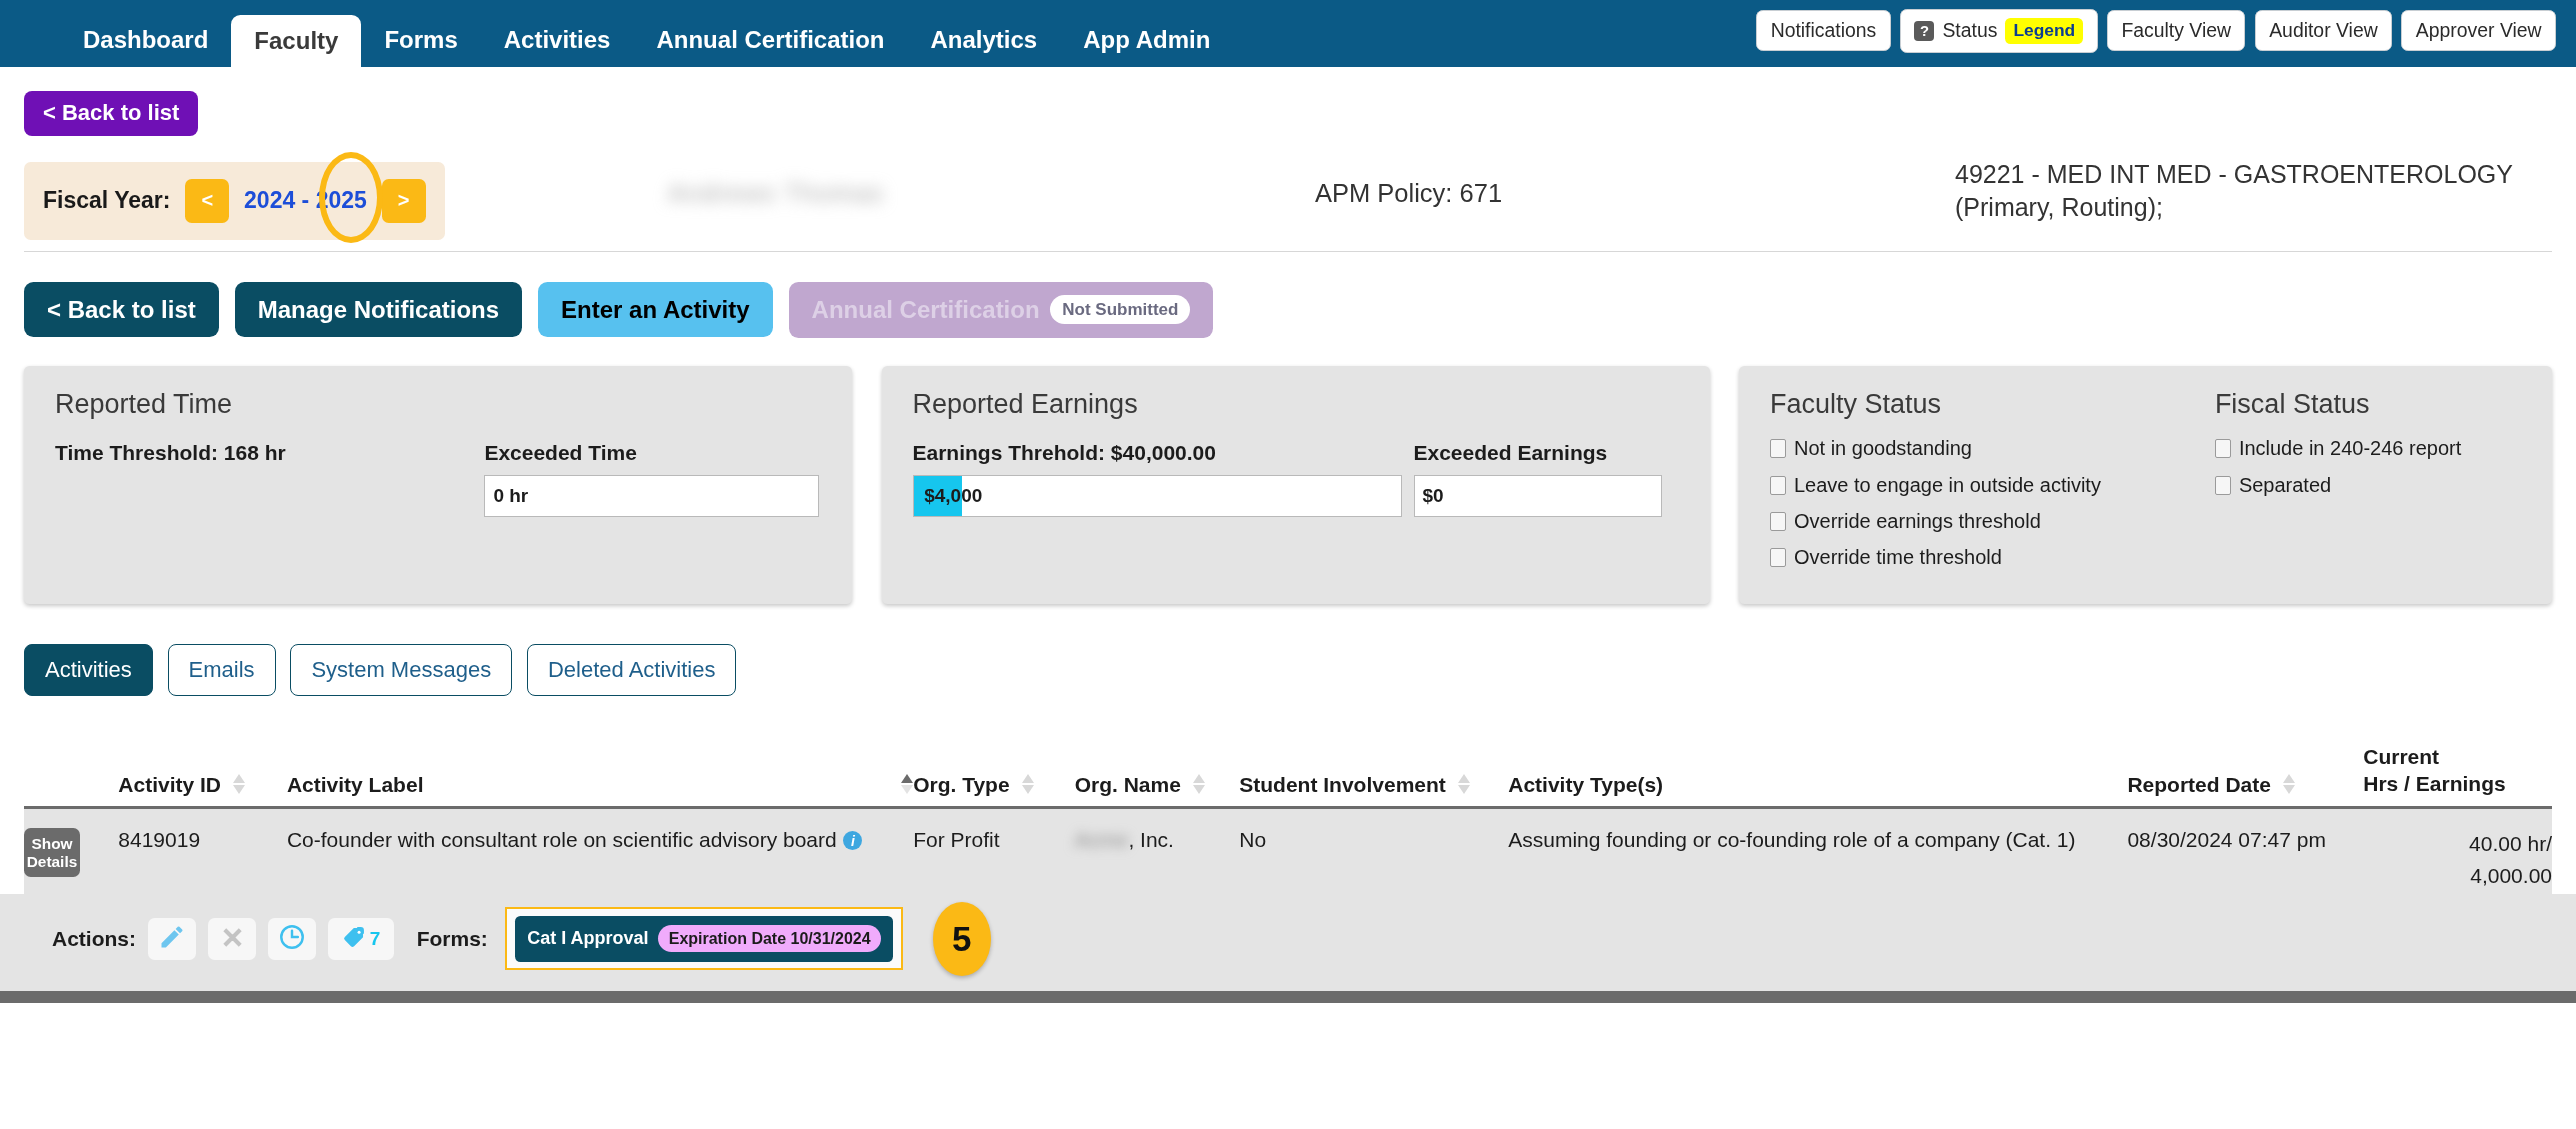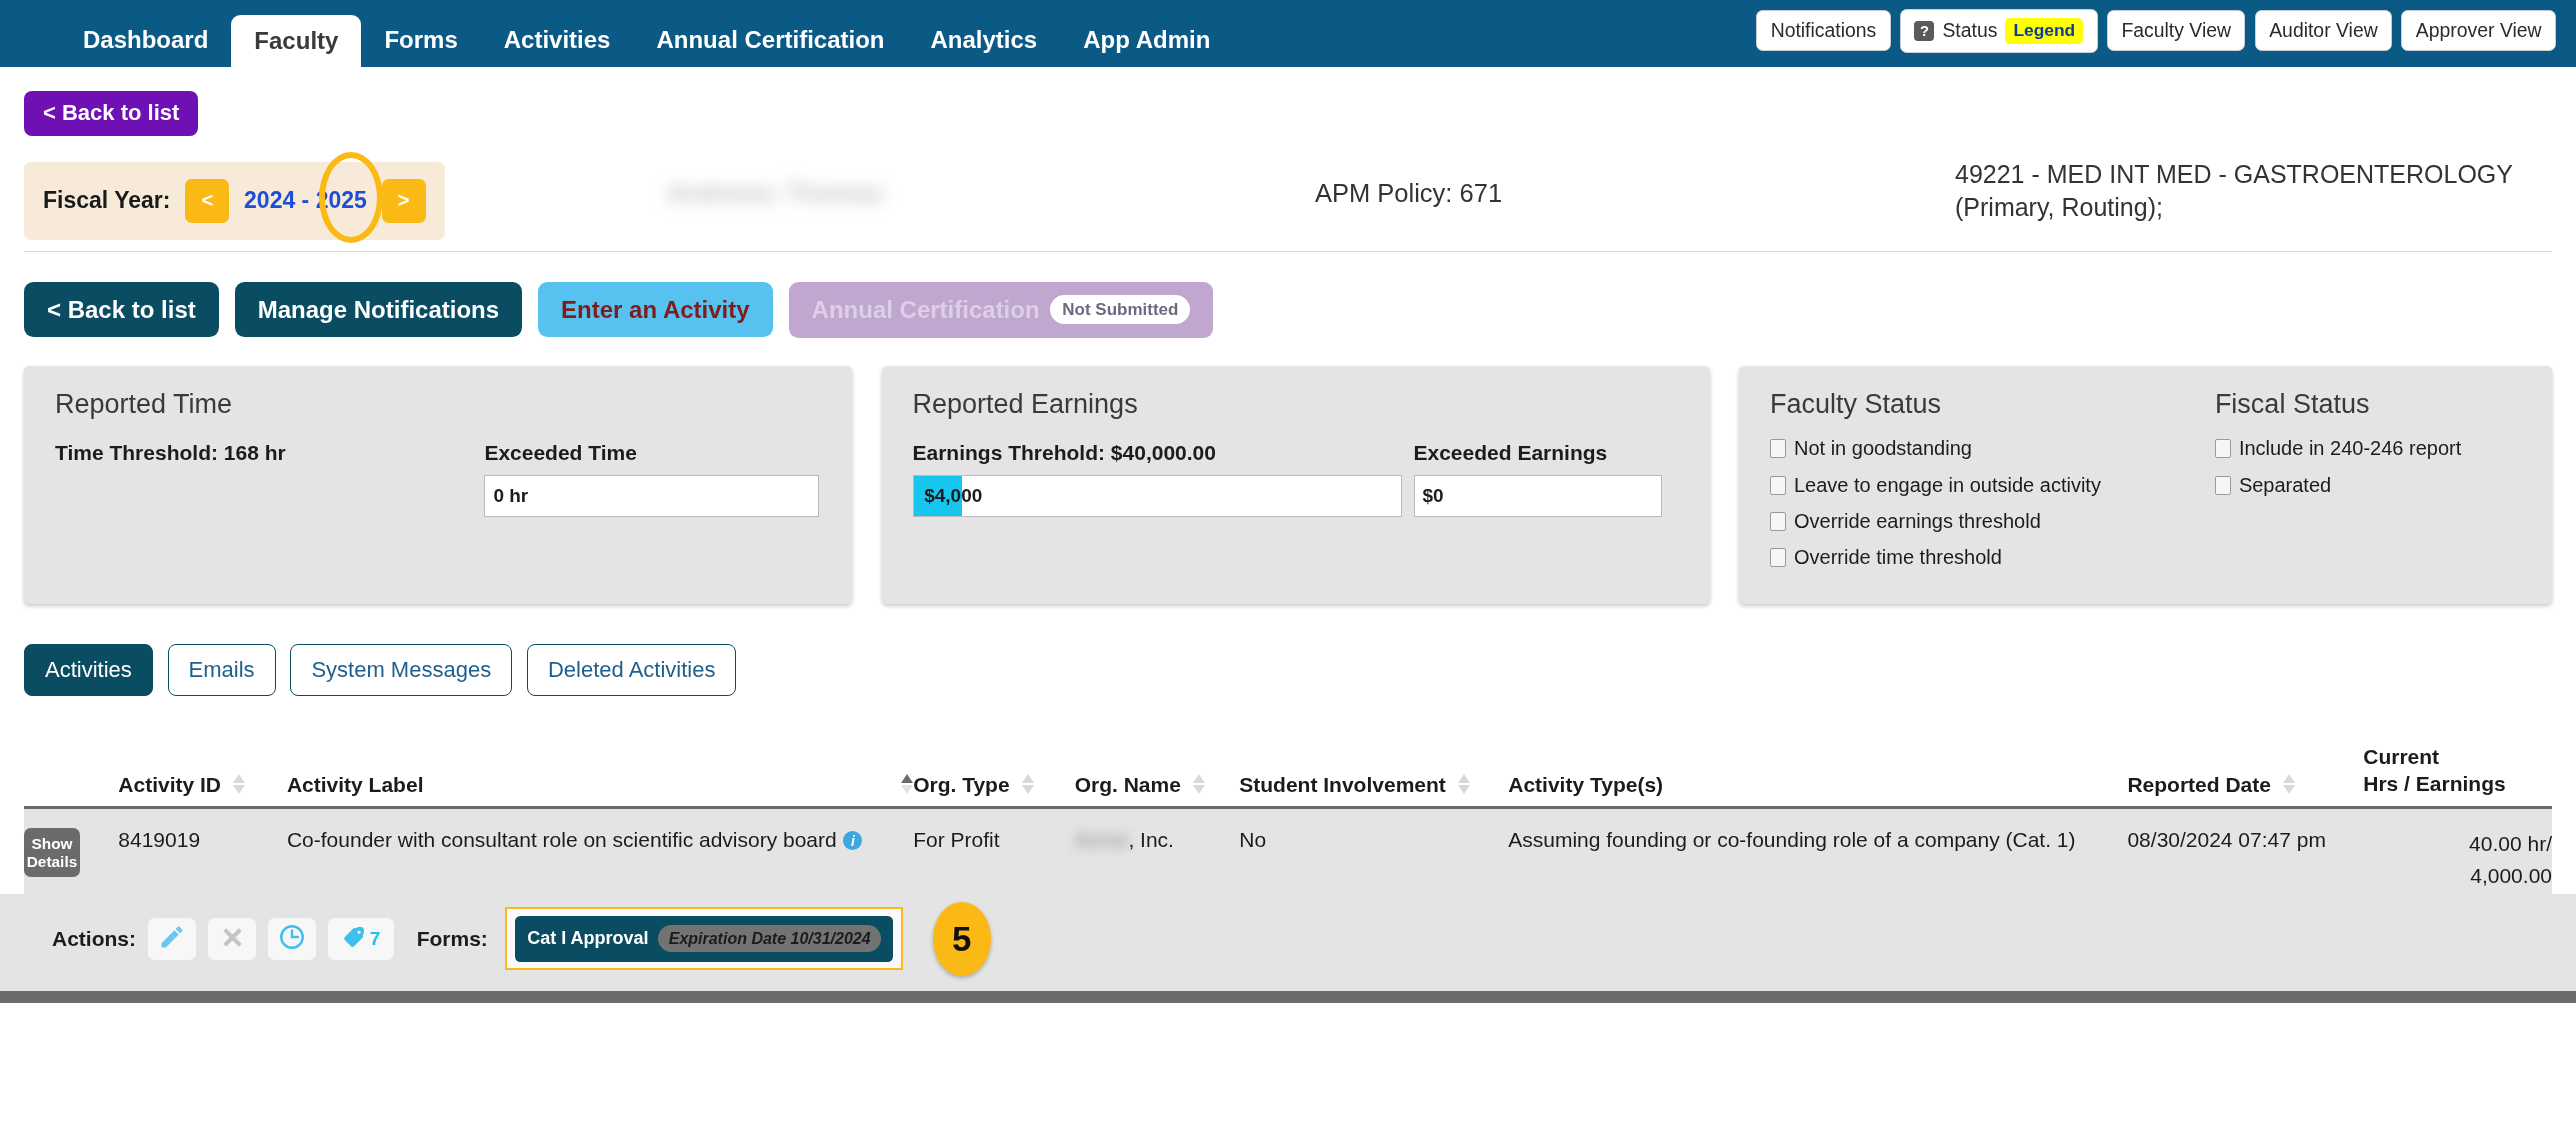--- a/index.html
+++ b/index.html
@@ -110,21 +110,21 @@
   hr.sep { border:none; border-top:0.7px solid #d7d7d7; margin: 13.4px 0 0 0; }
 
   
   .actions-row { display:flex; gap: 16px; margin-top: 29.5px; align-items:center; }
   .btn {
     border:none; border-radius: 9.4px; font-size: 24px; font-weight:bold;
     padding: 13.4px 23px; cursor:pointer; white-space:nowrap;
     display:flex; align-items:center; gap:10.7px;
   }
   .btn-dark { background:#0a4d63; color:#fff; }
-  .btn-lightblue { background:#57c1ef; color:#7f1d1d; }
+  .btn-lightblue { background:#57c1ef; color:#000000; }
   .btn-purple-disabled { background:#c0a7cf; color:#ddd0e6; }
   .chip-white {
     background:#fff; color:#6a6a80; border-radius: 670px;
     font-size:17px; font-weight:bold; padding: 4.7px 12px;
   }
 
   
   .panels { display:flex; gap: 29.5px; margin-top: 28px; }
   .panel {
     background:#e4e4e4; border-radius: 5.4px;
@@ -228,22 +228,22 @@
     border: 2.7px solid #fbb915; background:#fbfbfb; padding: 6.7px 8px;
     display:flex; align-items:center; margin-left: 5.4px;
   }
   .form-pill {
     background:#0a4d63; color:#fff; border-radius: 5.4px;
     display:flex; align-items:center; gap: 9.4px;
     padding: 9.4px 12px; font-size: 18px; font-weight:bold; cursor:pointer;
     white-space:nowrap;
   }
   .pill-white {
-    background:#737373; color:#1c1c1c; border-radius:670px;
-    padding: 4.7px 10.7px; font-size: 16px; font-weight:bold;font-style:italic;
+    background:#f0abfc; color:#1c1c1c; border-radius:670px;
+    padding: 4.7px 10.7px; font-size: 16px; font-weight:bold;
   }
   .step-badge {
     width: 58px; height: 74px; border-radius: 50%;
     background:#fbb915; color:#111; font-size: 35px; font-weight:bold;
     display:flex; align-items:center; justify-content:center;
     margin-left: 17.4px; box-shadow: 0 2px 4px rgba(0,0,0,.25);
   }
   .bottom-rule { height: 12px; background:#6b6b6b; }
 </style>
 </head>

